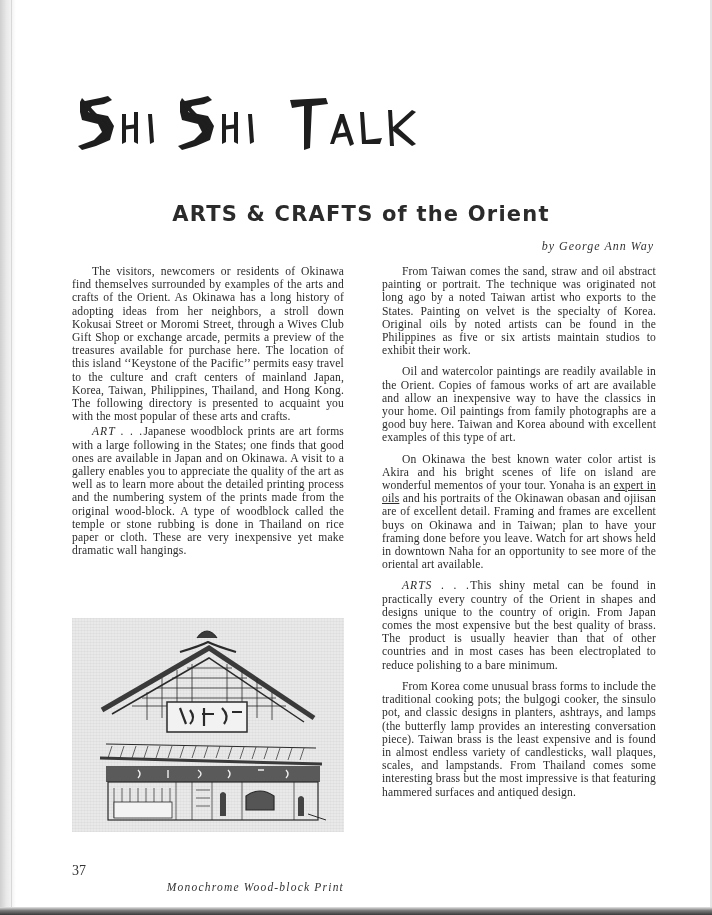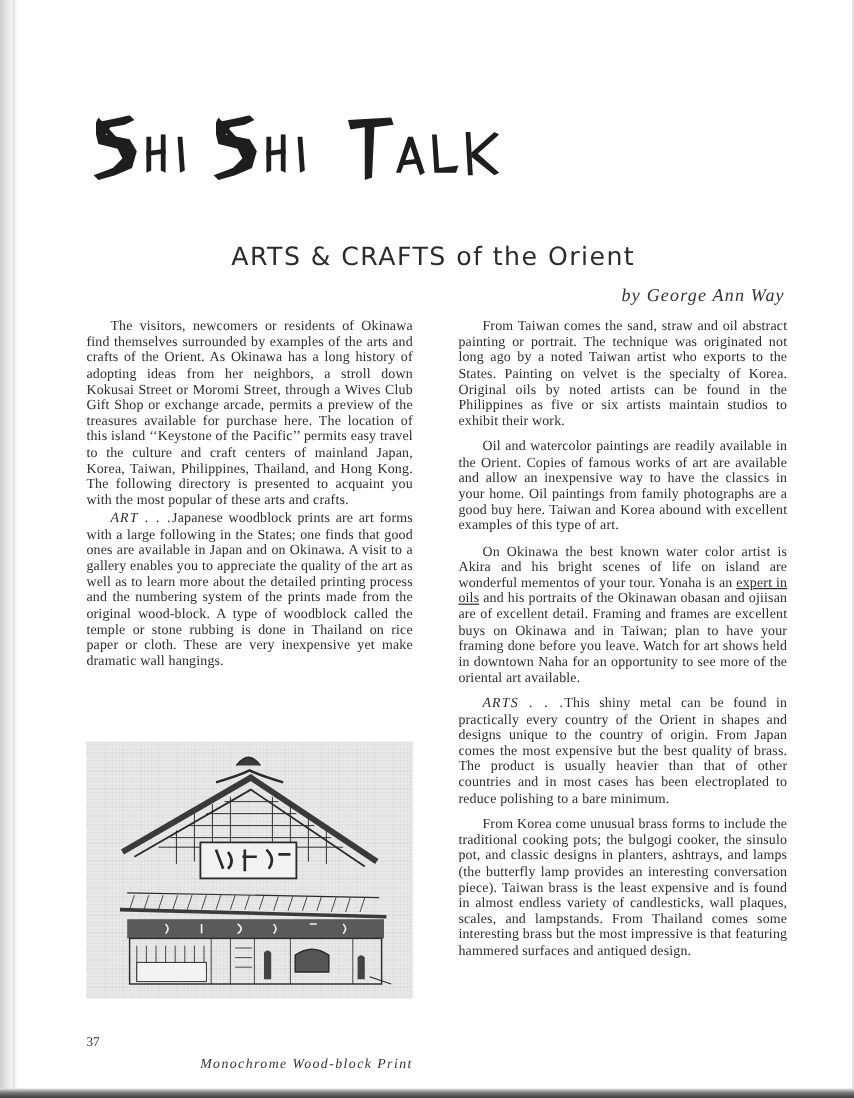--- a/index.html
+++ b/index.html
@@ -26,27 +26,27 @@
 
   
   .masthead {
     position:absolute; left:78px; top:96px; width:380px; height:60px;
   }
   .masthead svg { width:100%; height:100%; display:block; }
 
   
   .headline {
     position:absolute; left:0; width:712px; top:202px; text-align:center;
-    font-family:"DejaVu Sans", "Liberation Sans", sans-serif; font-weight:normal;
+    font-family:"DejaVu Sans", "Liberation Sans", sans-serif; font-weight:bold;
     font-size:21px; letter-spacing:1.2px; color:#2b2b2b;
     padding-left:10px; box-sizing:border-box;
   }
   .byline {
     position:absolute; right:58px; top:239px;
-    font-style:italic; font-size:15px; letter-spacing:1px; color:#333;
+    font-style:italic; font-size:12px; letter-spacing:1px; color:#333;
   }
 
   
   .col {
     position:absolute; width:272px;
     font-size:11.6px; line-height:13.2px; text-align:justify; color:#2c2c2c;
     letter-spacing:0.15px;
   }
   .col-left { left:72px; top:265px; }
   .col-right { left:382px; top:265px; width:274px; }
@@ -62,21 +62,21 @@
     background-image:
       repeating-linear-gradient(0deg, rgba(0,0,0,0.03) 0 1px, transparent 1px 3px),
       repeating-linear-gradient(90deg, rgba(0,0,0,0.025) 0 1px, transparent 1px 3px);
   }
   .illustration svg { width:100%; height:100%; display:block; }
   .caption {
     position:absolute; left:72px; width:272px; top:841px; text-align:right;
     font-style:italic; font-size:11.5px; letter-spacing:1.2px; color:#333;margin-top:40px;
   }
   .page-number {
-    position:absolute; left:72px; top:863px; font-size:11px; color:#333;
+    position:absolute; left:72px; top:863px; font-size:14px; color:#333;
   }
 </style>
 </head>
 <body>
 
 <div class="page-edge-left"></div>
 <div class="page-edge-right"></div>
 
 <div class="masthead">
   <svg viewBox="0 0 380 60">

